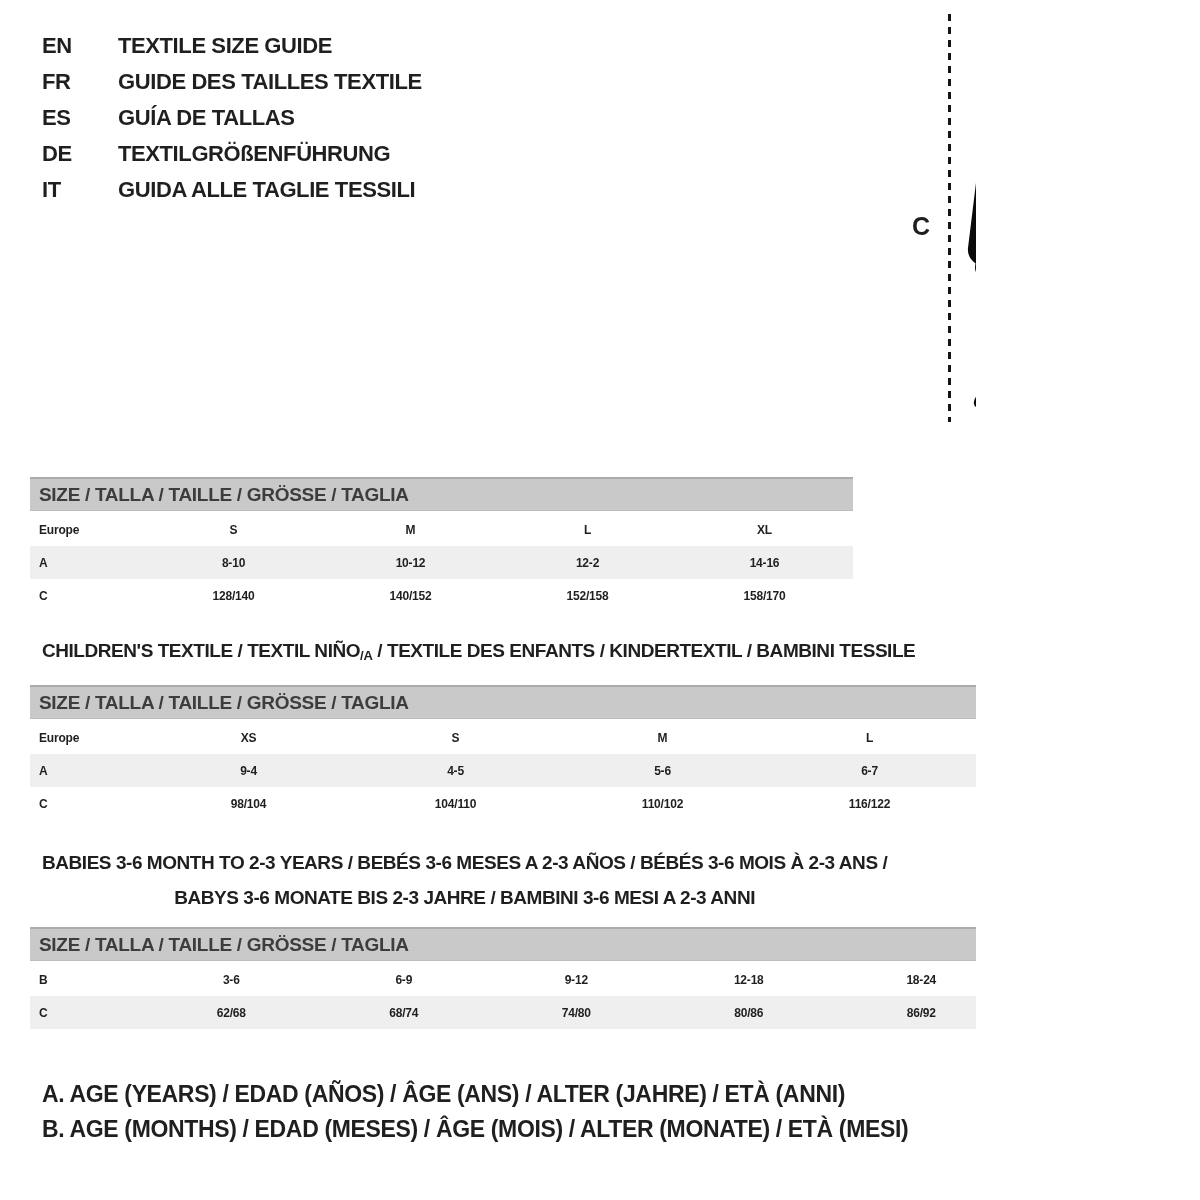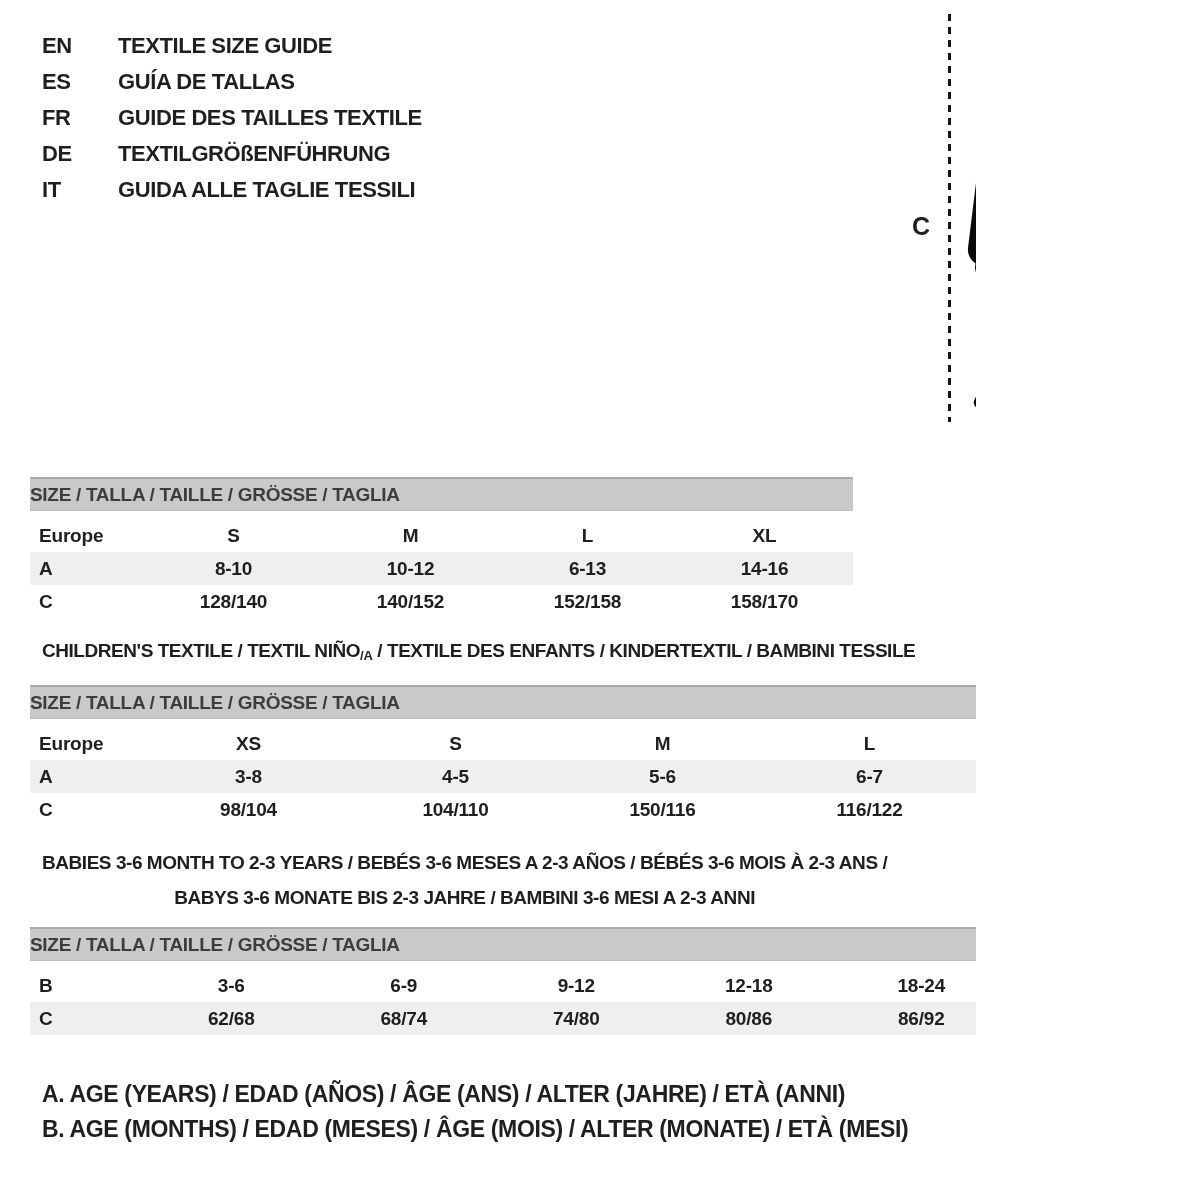--- a/index.html
+++ b/index.html
@@ -59,30 +59,31 @@
   #babies-table   { top: 927px; width: 1150px; }
 
   .thead {
     height: 34px;
     background: var(--table-header-bg, #c9c9c9);
     border-top: 2px solid #ababab;
     border-bottom: 1px solid #bdbdbd;
     box-sizing: border-box;
     display: flex;
     align-items: center;
+    padding-left: 9px;
     font-size: 19px;
     color: var(--table-header-text, #3d3d3d);
     letter-spacing: -0.3px;
-    margin-bottom: 8px;
+    margin-bottom: 2px;
   }
   .trow {
     display: grid;
     height: 33px;
     align-items: center;
-    font-size: 19px;
+    font-size: 12px;
     letter-spacing: -0.2px;
   }
   .cols-4 { grid-template-columns: 115px repeat(4, 1fr); }
   .cols-5 { grid-template-columns: 115px repeat(5, 1fr); }
   .cols-6 { grid-template-columns: 115px repeat(6, 1fr); }
   .cell { text-align: center; }
   .cell.label { text-align: left; padding-left: 9px; }
   .shaded { background: var(--shaded-row-bg, #efefef); }
 
   
@@ -99,26 +100,26 @@
 <body>
 
 <div class="page">
 
   <div class="lang-block">
     <div class="lang-row">
       <span>EN</span>
       <span>TEXTILE SIZE GUIDE</span>
     </div>
     <div class="lang-row">
+      <span>FR</span>
+      <span>GUIDE DES TAILLES TEXTILE</span>
+    </div>
+    <div class="lang-row">
       <span>ES</span>
       <span>GUÍA DE TALLAS</span>
-    </div>
-    <div class="lang-row">
-      <span>FR</span>
-      <span>GUIDE DES TAILLES TEXTILE</span>
     </div>
     <div class="lang-row">
       <span>DE</span>
       <span>TEXTILGRÖßENFÜHRUNG</span>
     </div>
     <div class="lang-row">
       <span>IT</span>
       <span>GUIDA ALLE TAGLIE TESSILI</span>
     </div>
   </div>
@@ -151,21 +152,21 @@
       <div class="cell label">Europe</div>
       <div class="cell">S</div>
       <div class="cell">M</div>
       <div class="cell">L</div>
       <div class="cell">XL</div>
     </div>
     <div class="trow cols-4 shaded">
       <div class="cell label">A</div>
       <div class="cell">8-10</div>
       <div class="cell">10-12</div>
-      <div class="cell">6-13</div>
+      <div class="cell">12-2</div>
       <div class="cell">14-16</div>
     </div>
     <div class="trow cols-4">
       <div class="cell label">C</div>
       <div class="cell">128/140</div>
       <div class="cell">140/152</div>
       <div class="cell">152/158</div>
       <div class="cell">158/170</div>
     </div>
   </div>
@@ -178,31 +179,31 @@
     <div class="trow cols-5">
       <div class="cell label">Europe</div>
       <div class="cell">XS</div>
       <div class="cell">S</div>
       <div class="cell">M</div>
       <div class="cell">L</div>
       <div class="cell">XL</div>
     </div>
     <div class="trow cols-5 shaded">
       <div class="cell label">A</div>
-      <div class="cell">3-8</div>
+      <div class="cell">9-4</div>
       <div class="cell">4-5</div>
       <div class="cell">5-6</div>
       <div class="cell">6-7</div>
       <div class="cell">7-8</div>
     </div>
     <div class="trow cols-5">
       <div class="cell label">C</div>
       <div class="cell">98/104</div>
       <div class="cell">104/110</div>
-      <div class="cell">150/116</div>
+      <div class="cell">110/102</div>
       <div class="cell">116/122</div>
       <div class="cell">122/128</div>
     </div>
   </div>
 
   <div id="babies-heading" class="section-heading">
     <div>BABIES 3-6 MONTH TO 2-3 YEARS / BEBÉS 3-6 MESES A 2-3 AÑOS / BÉBÉS 3-6 MOIS À 2-3 ANS /</div>
     <div>BABYS 3-6 MONATE BIS 2-3 JAHRE / BAMBINI 3-6 MESI A 2-3 ANNI</div>
   </div>
   <div id="babies-table" class="size-table">

